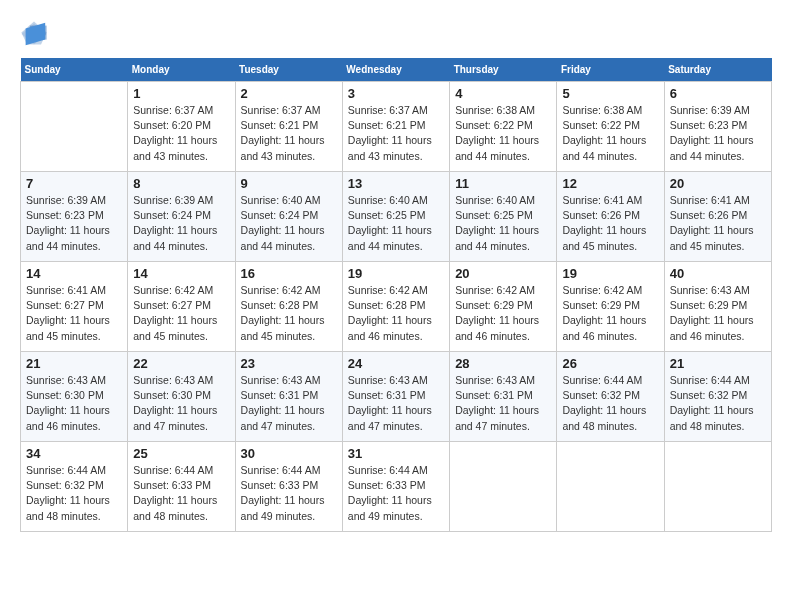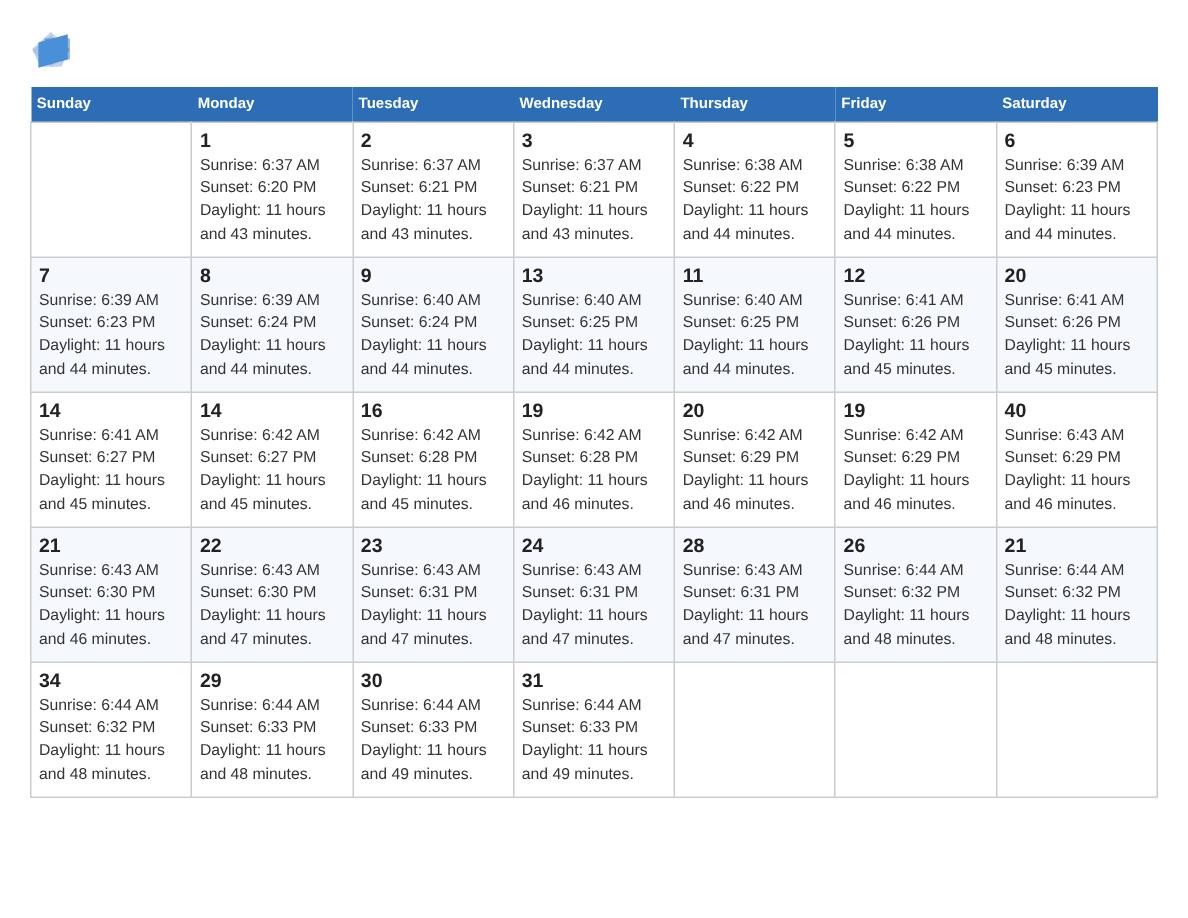--- a/index.html
+++ b/index.html
@@ -239,21 +239,21 @@
           <span class="day-number">21</span>
           <div class="cell-info">Sunrise: 6:44 AM<br>Sunset: 6:32 PM<br>Daylight: 11 hours and 48 minutes.</div>
         </td>
       </tr>
       <tr>
         <td>
           <span class="day-number">34</span>
           <div class="cell-info">Sunrise: 6:44 AM<br>Sunset: 6:32 PM<br>Daylight: 11 hours and 48 minutes.</div>
         </td>
         <td>
-          <span class="day-number">29</span>
+          <span class="day-number">25</span>
           <div class="cell-info">Sunrise: 6:44 AM<br>Sunset: 6:33 PM<br>Daylight: 11 hours and 48 minutes.</div>
         </td>
         <td>
           <span class="day-number">30</span>
           <div class="cell-info">Sunrise: 6:44 AM<br>Sunset: 6:33 PM<br>Daylight: 11 hours and 49 minutes.</div>
         </td>
         <td>
           <span class="day-number">31</span>
           <div class="cell-info">Sunrise: 6:44 AM<br>Sunset: 6:33 PM<br>Daylight: 11 hours and 49 minutes.</div>
         </td>

